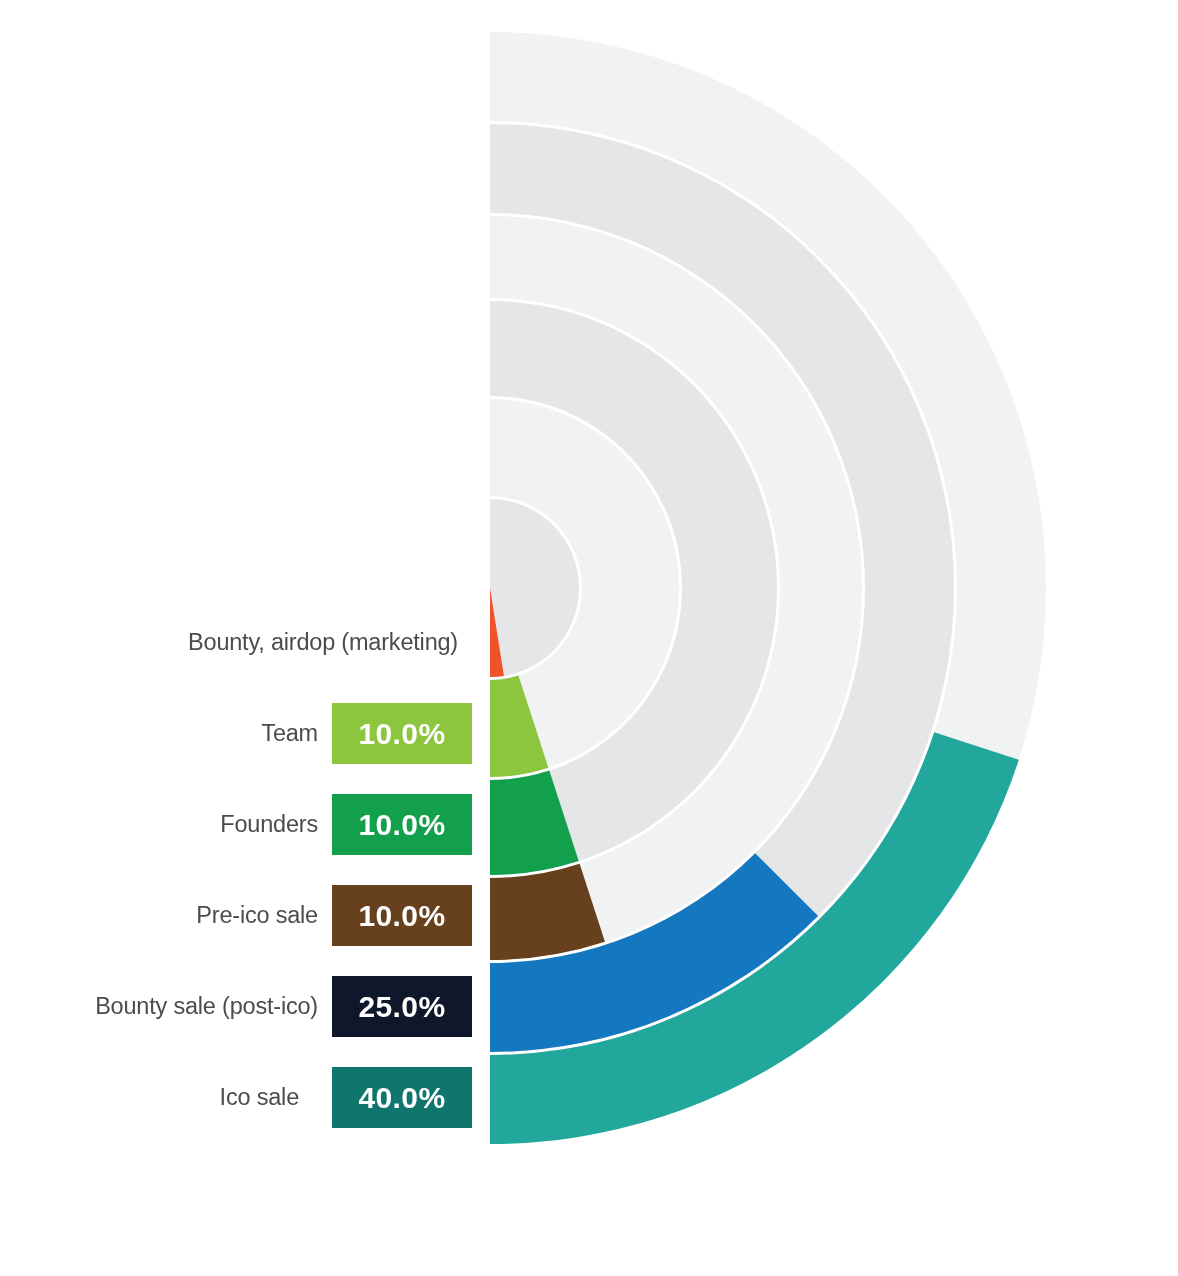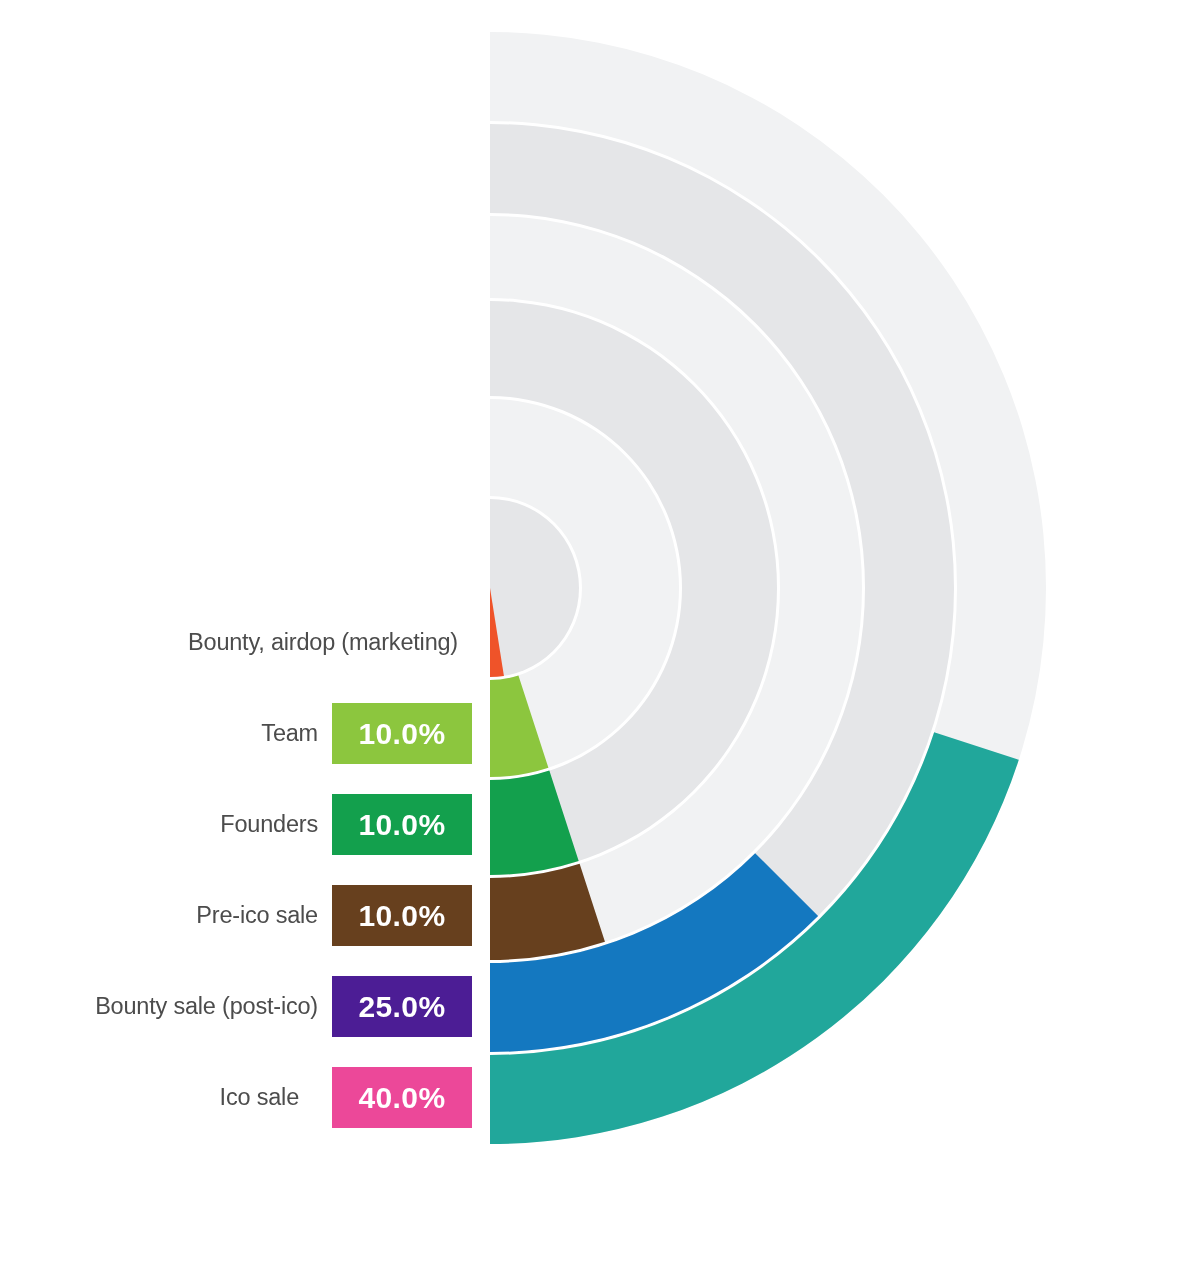--- a/index.html
+++ b/index.html
@@ -117,25 +117,25 @@
         </div>
       </div>
       <div class="legend-row">
         <div class="legend-label">Pre-ico sale</div>
         <div class="legend-chip" style="background: rgb(103, 64, 30);">
           <span class="legend-value">10.0%</span>
         </div>
       </div>
       <div class="legend-row">
         <div class="legend-label">Bounty sale (post-ico)</div>
-        <div class="legend-chip" style="background: #4c1d95;">
+        <div class="legend-chip" style="background: #0f172a;">
           <span class="legend-value">25.0%</span>
         </div>
       </div>
       <div class="legend-row">
         <div class="legend-label">Ico sale</div>
-        <div class="legend-chip" style="background: #ec4899;">
+        <div class="legend-chip" style="background: #0f766e;">
           <span class="legend-value">40.0%</span>
         </div>
       </div>
     </div>
 
 </div>
 
 </body></html>

